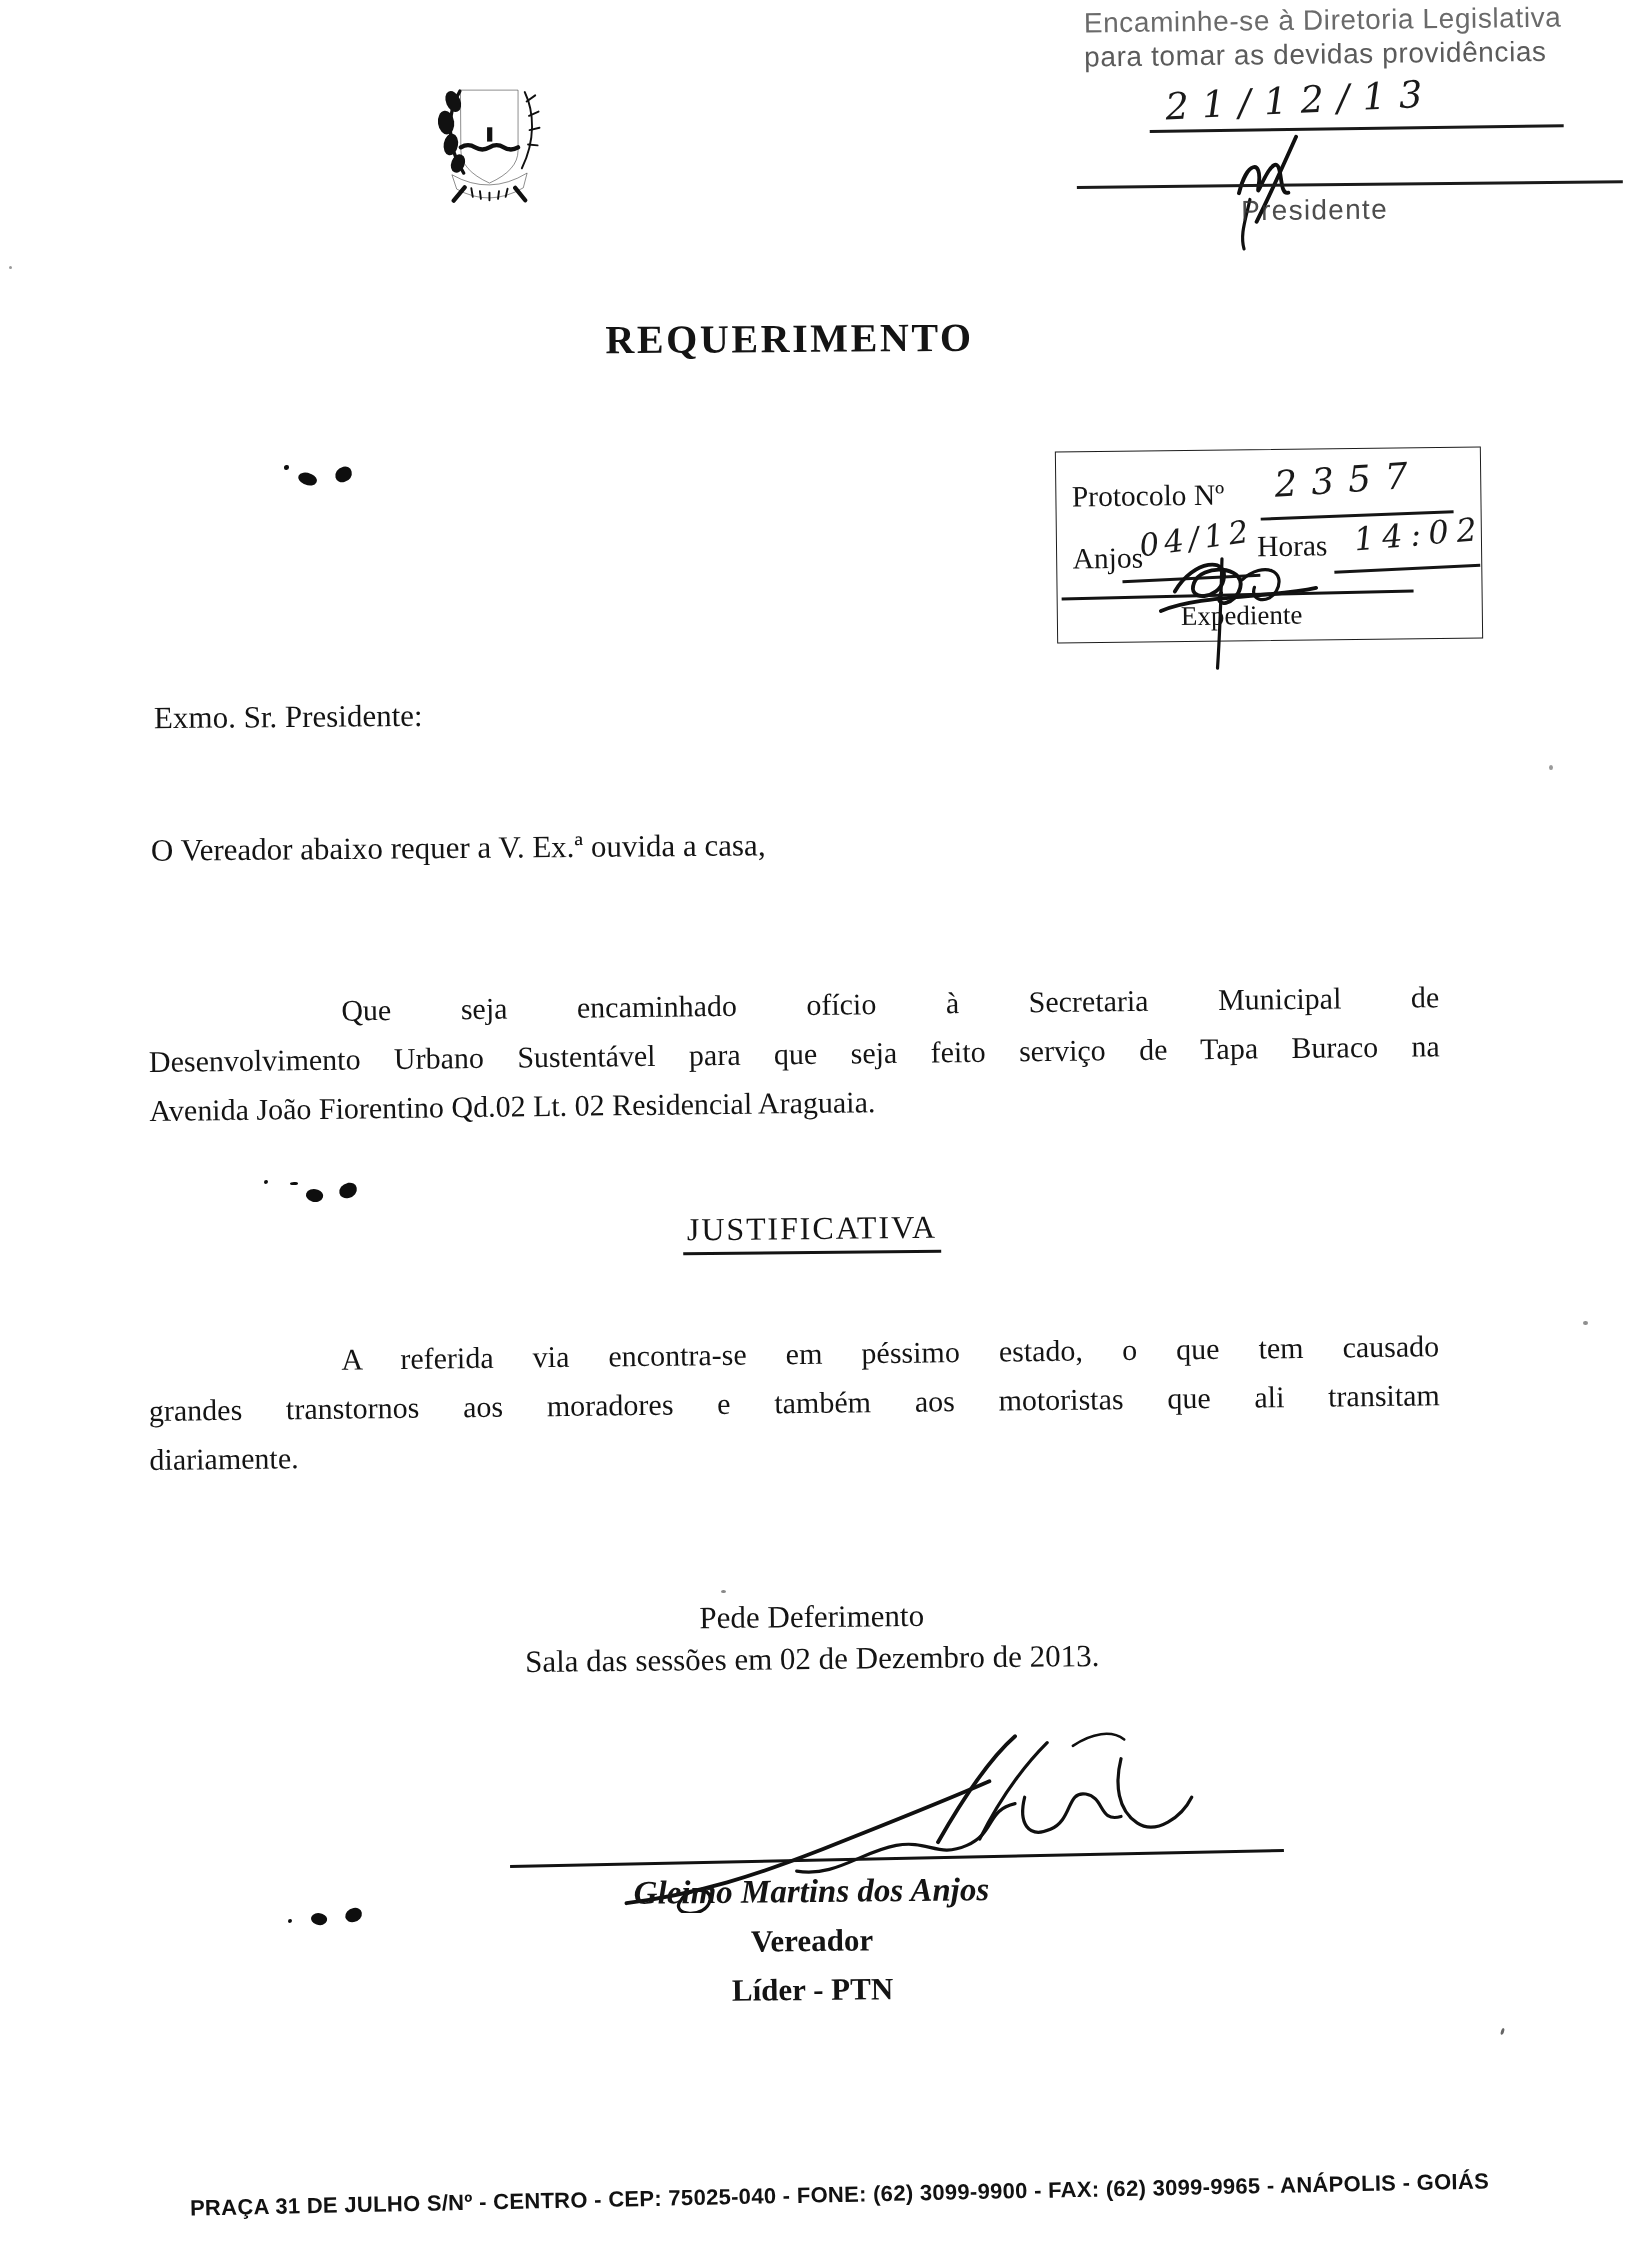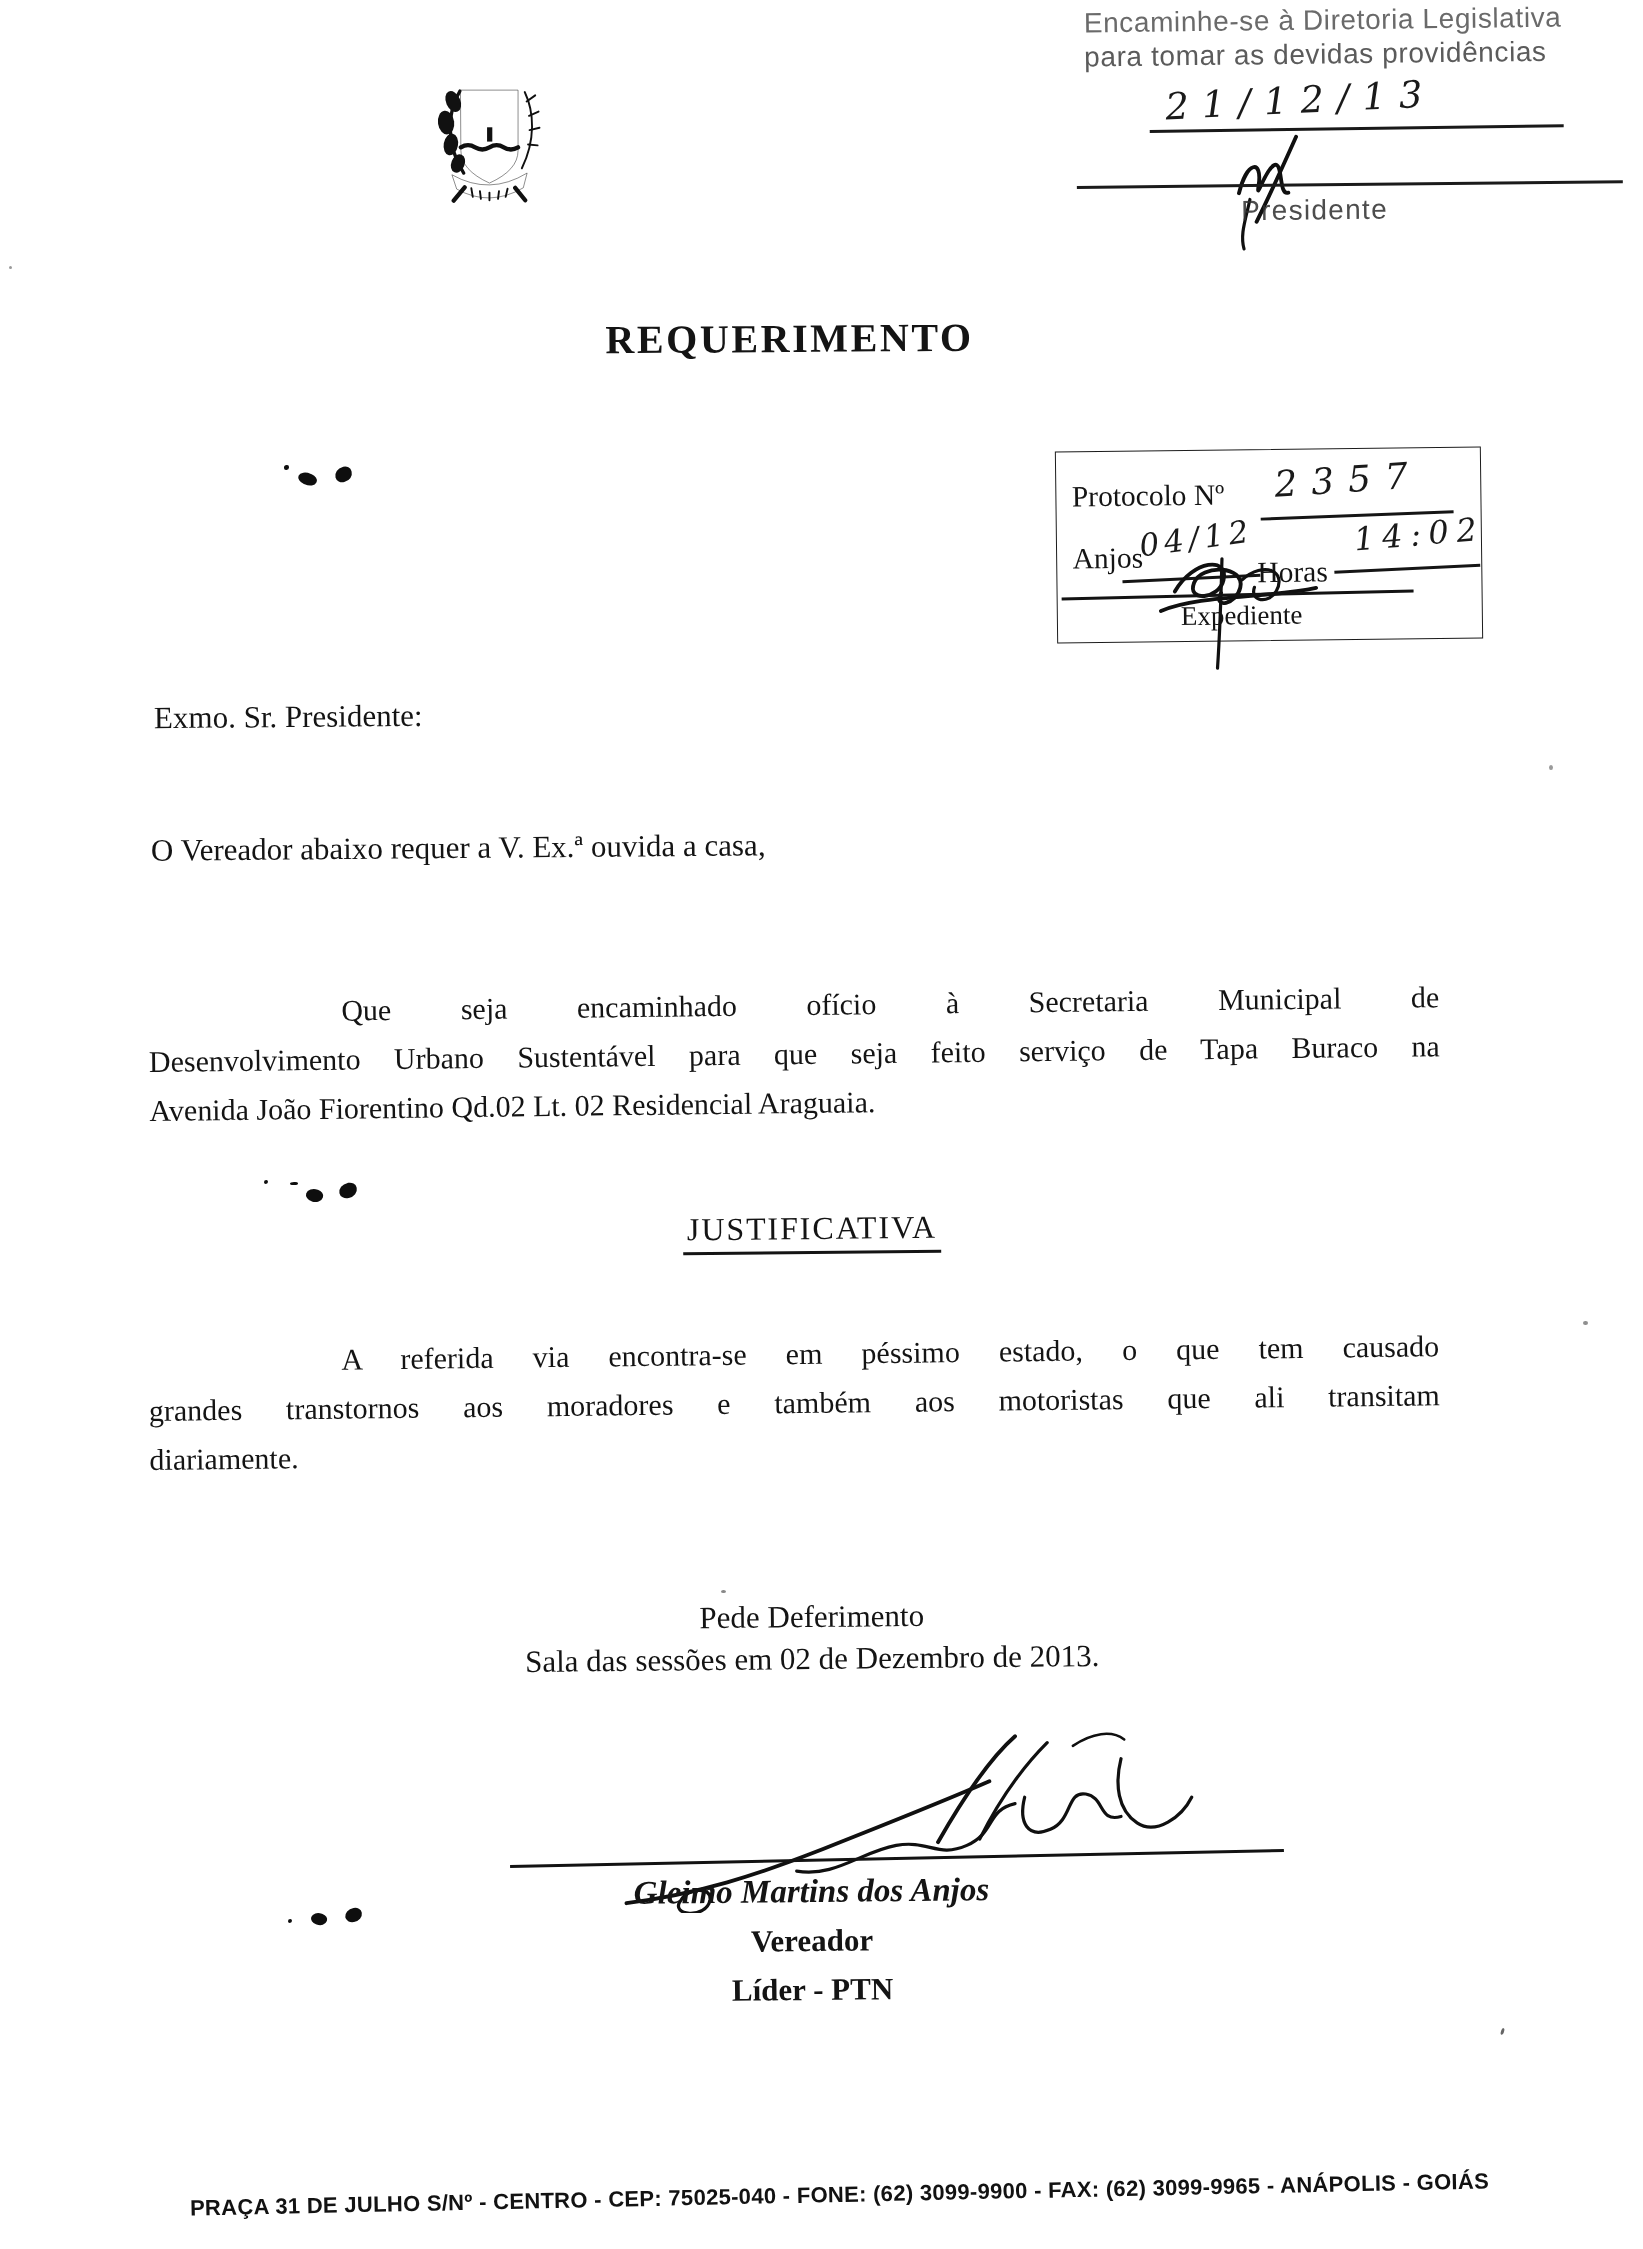--- a/index.html
+++ b/index.html
@@ -34,21 +34,21 @@
   .speck{position:absolute;border-radius:50%;}
   
   .proto{position:absolute;left:1056px;top:449px;width:424px;height:190px;
     border:1.9px solid #1c1c1c;transform:rotate(-0.7deg);font-size:29.5px;}
   .proto .lab1{position:absolute;left:15.4px;top:28px;}
   .proto .num{position:absolute;left:218px;top:10.3px;font-size:36px;letter-spacing:14px;transform:rotate(-3deg);}
   .proto .u1{position:absolute;left:204px;top:65px;width:193px;height:2.6px;background:#151515;transform:rotate(-1.5deg);}
   .proto .lab2{position:absolute;left:15.4px;top:90px;}
   .proto .dval{position:absolute;left:82px;top:69px;font-size:31px;letter-spacing:5.1px;transform:rotate(-7deg);}
   .proto .u2{position:absolute;left:65px;top:126px;width:138px;height:2.6px;background:#151515;transform:rotate(-2deg);}
-  .proto .lab3{position:absolute;left:200px;top:106px;}
+  .proto .lab3{position:absolute;left:200px;top:80px;}
   .proto .hval{position:absolute;left:297px;top:67px;font-size:32px;letter-spacing:7.7px;transform:rotate(-4deg);}
   .proto .u3{position:absolute;left:277px;top:119px;width:146px;height:2.6px;background:#151515;transform:rotate(-2deg);}
   .proto .u4{position:absolute;left:3.9px;top:143px;width:352px;height:3.2px;background:#131313;transform:rotate(-0.6deg);}
   .proto .exp{position:absolute;left:123px;top:150px;font-size:27px;}
   .proto svg{position:absolute;left:98px;top:76px;overflow:visible;}
   .hand{font-family:"DejaVu Serif",serif;font-style:italic;color:#1a1a1a;}
   
   .salut{position:absolute;left:154px;top:699px;font-size:31px;transform:rotate(-0.5deg);}
   .intro{position:absolute;left:151px;top:830px;font-size:31px;transform:rotate(-0.5deg);}
   .para{position:absolute;left:148px;width:1291px;font-size:30px;line-height:49px;

